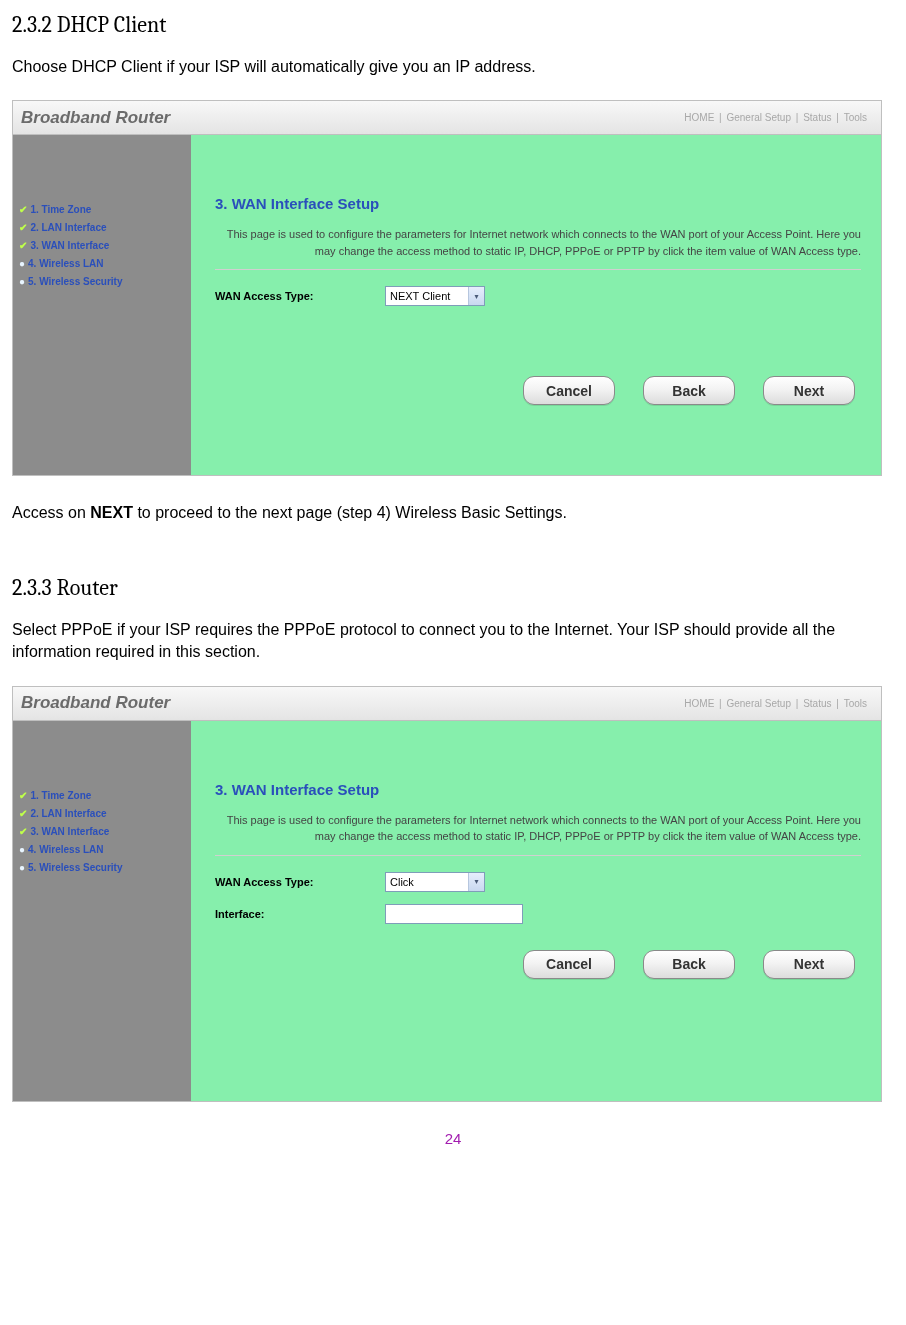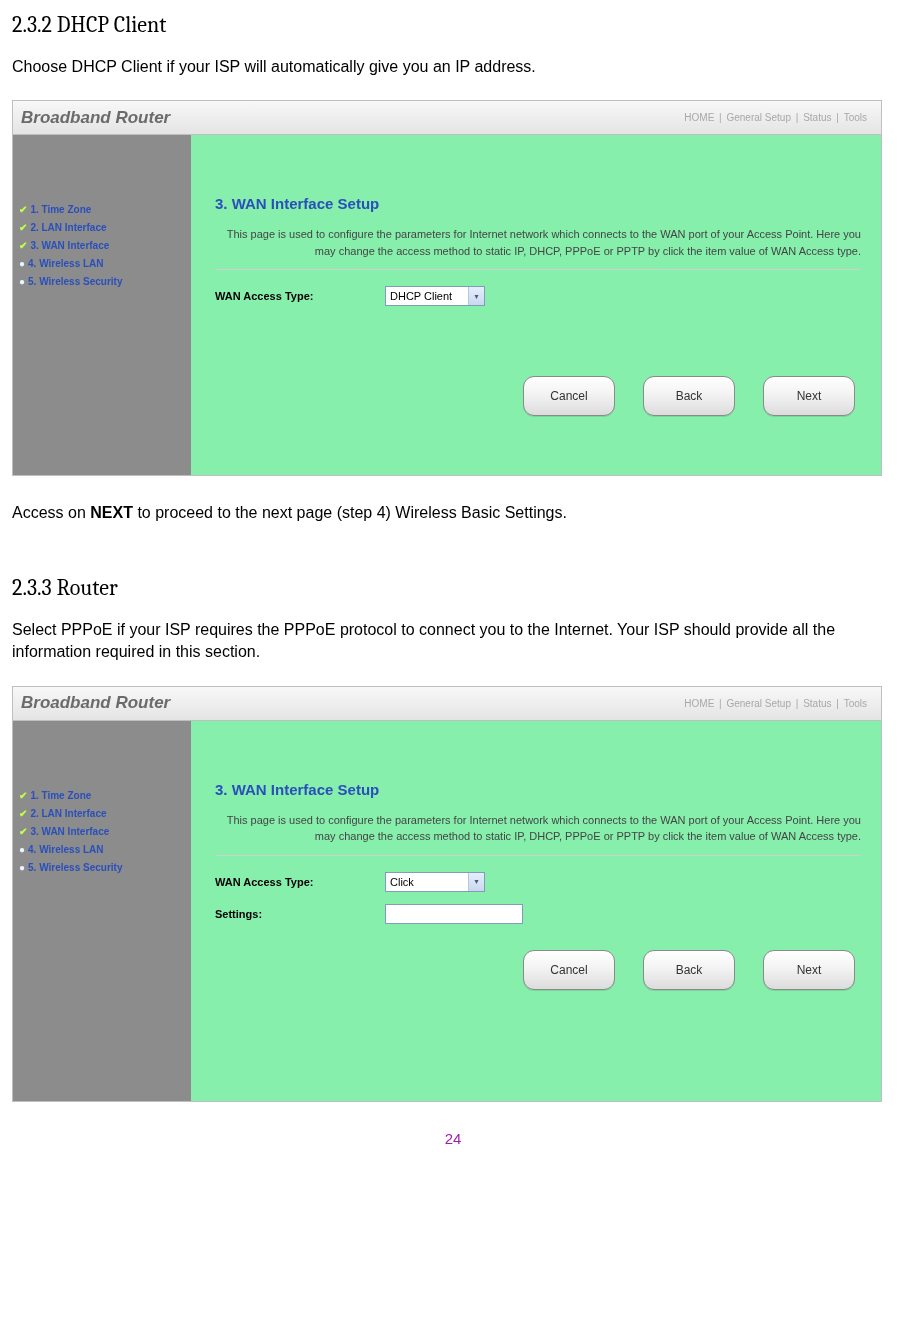--- a/index.html
+++ b/index.html
@@ -135,26 +135,26 @@
   .button-row {
     display: flex;
     justify-content: flex-end;
     gap: 28px;
     margin-top: 70px;
     padding-right: 6px;
   }
   .button-row.tight { margin-top: 26px; }
   .pill-button {
     width: 92px;
-    height: 40px;
+    height: 29px;
     border-radius: 11px;
     border: 1px solid #8a8a8a;
     background: linear-gradient(to bottom, #ffffff 0%, #f3f3f3 45%, #dcdcdc 100%);
-    font-size: 12px;
-    font-weight: normal;
+    font-size: 14px;
+    font-weight: bold;
     color: #333;
     display: flex;
     align-items: center;
     justify-content: center;
     cursor: pointer;
     box-shadow: 0 1px 0 rgba(0,0,0,0.1);
   }
   .page-num {
     text-align: center;
     font-size: 15px;
@@ -202,21 +202,21 @@
           <span class="link-undone">5. Wireless Security</span>
         </div>
     </div>
     <div class="main-panel">
       <div class="main-title">3. WAN Interface Setup</div>
       <div class="main-desc">This page is used to configure the parameters for Internet network which connects to the WAN port of your Access Point. Here you may change the access method to static IP, DHCP, PPPoE or PPTP by click the item value of WAN Access type.</div>
       <hr class="hr-line">
       <div class="form-row">
         <div class="form-label">WAN Access Type:</div>
         <div class="select-ctrl">
-          <span>DHCP Client</span>
+          <span>NEXT Client</span>
           <span class="select-arrow">▾</span>
         </div>
       </div>
       <div class="button-row">
         <div class="pill-button">Cancel</div>
         <div class="pill-button">Back</div>
         <div class="pill-button">Next</div>
       </div>
     </div>
   </div>
@@ -269,21 +269,21 @@
       <div class="main-desc">This page is used to configure the parameters for Internet network which connects to the WAN port of your Access Point. Here you may change the access method to static IP, DHCP, PPPoE or PPTP by click the item value of WAN Access type.</div>
       <hr class="hr-line">
       <div class="form-row">
         <div class="form-label">WAN Access Type:</div>
         <div class="select-ctrl">
           <span>Click</span>
           <span class="select-arrow">▾</span>
         </div>
       </div>
       <div class="form-row">
-        <div class="form-label">Settings:</div>
+        <div class="form-label">Interface:</div>
         <input class="text-input" type="password" value="" style="">
       </div>
       <div class="button-row tight">
         <div class="pill-button">Cancel</div>
         <div class="pill-button">Back</div>
         <div class="pill-button">Next</div>
       </div>
     </div>
   </div>
 </div>

